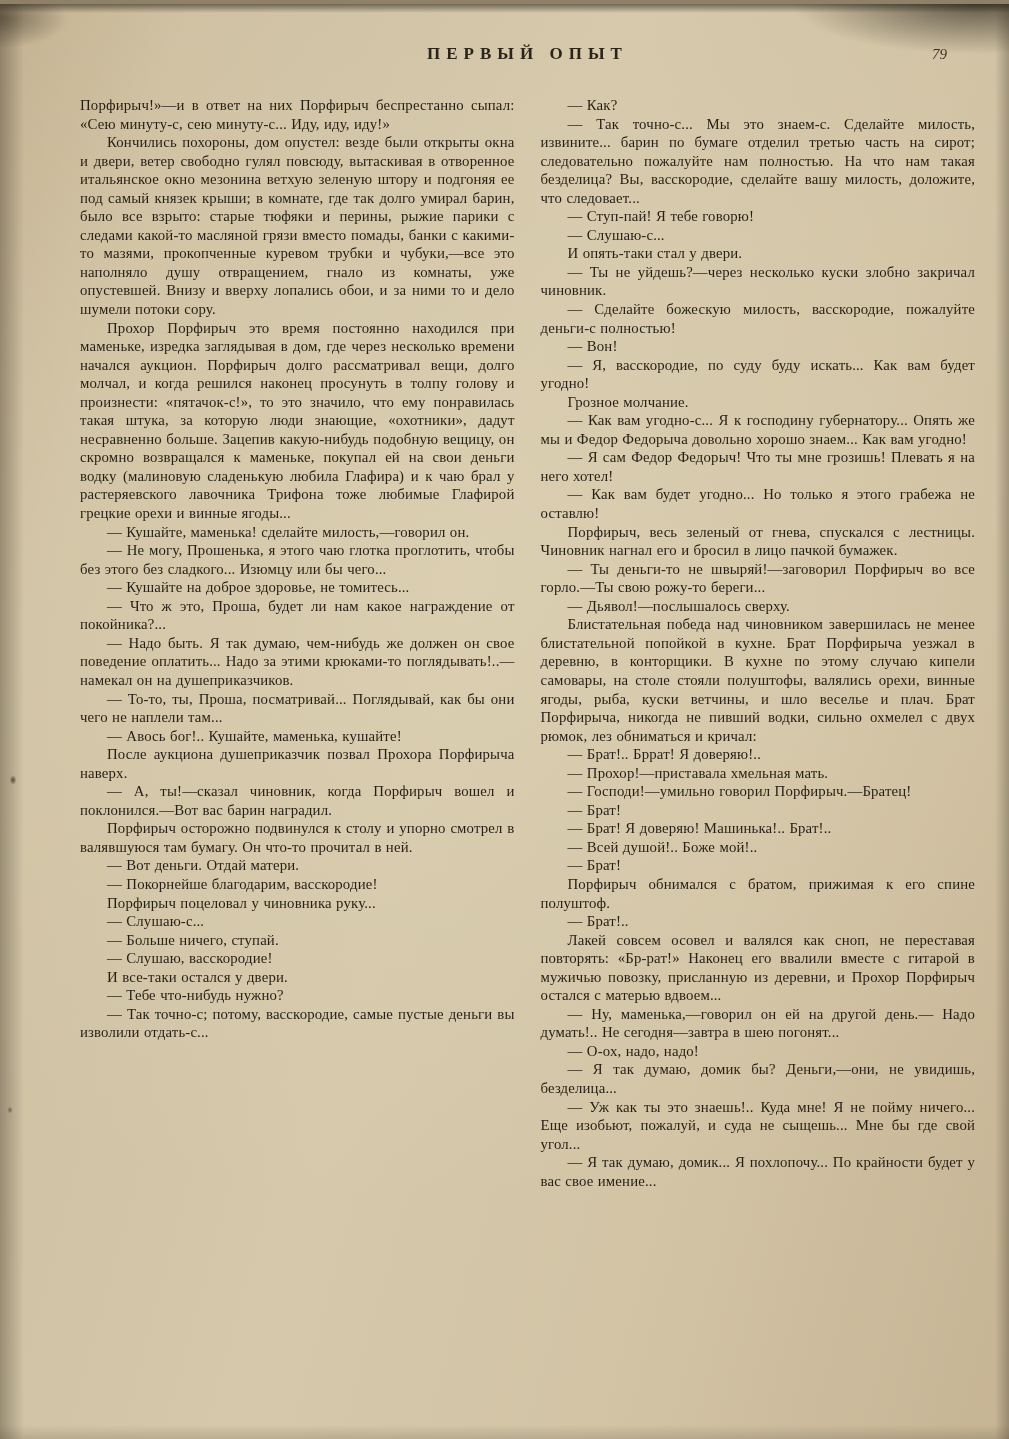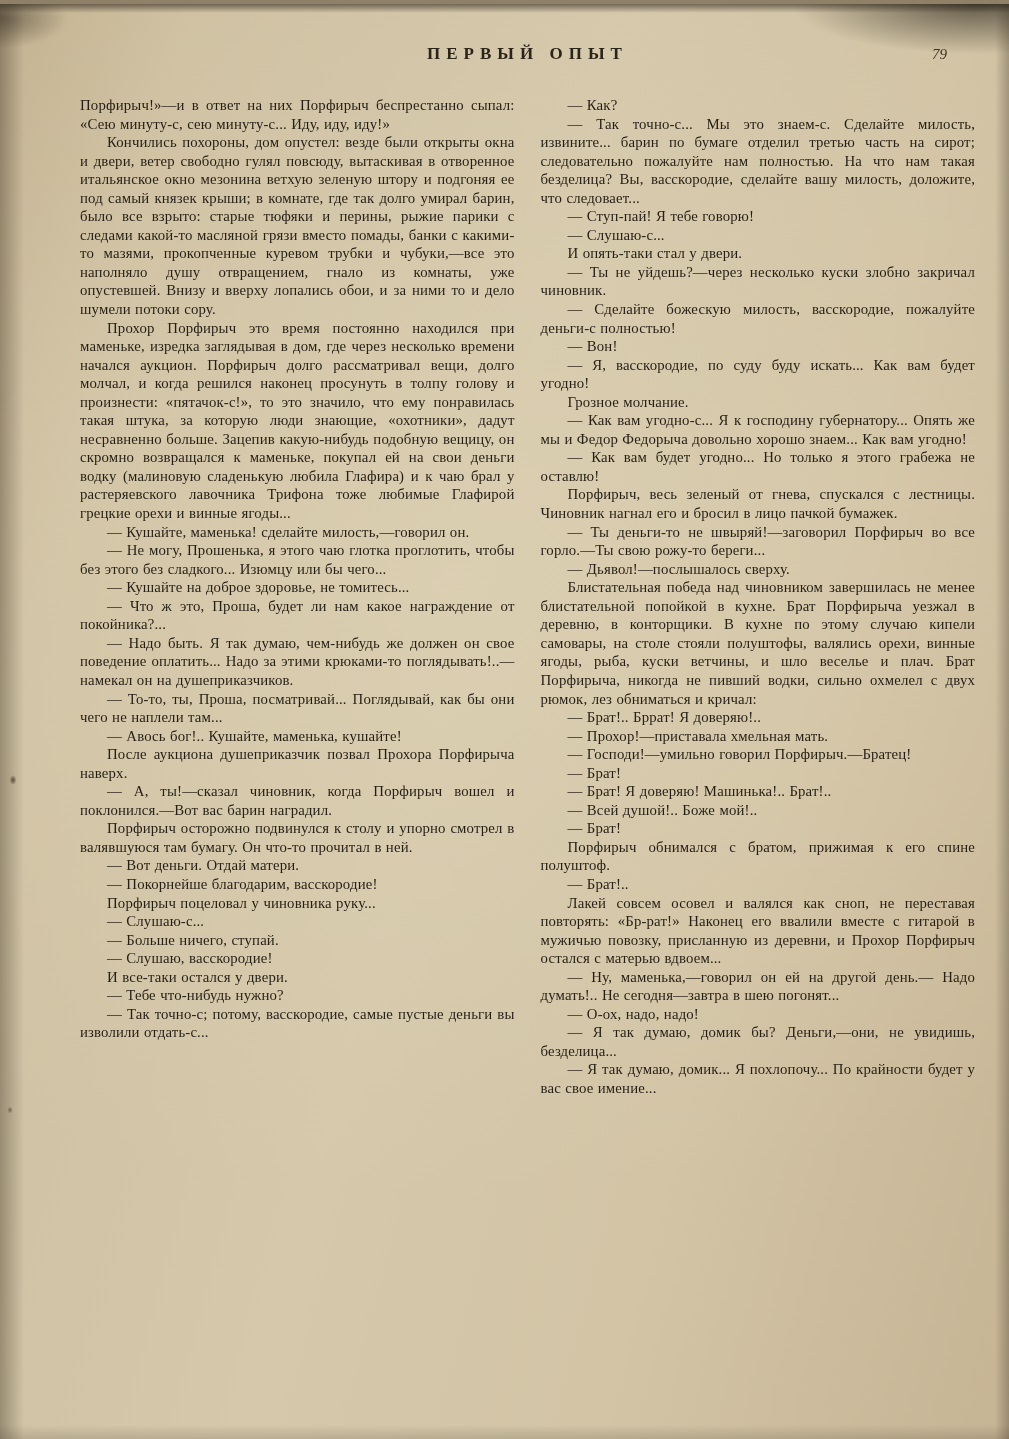--- a/index.html
+++ b/index.html
@@ -123,35 +123,37 @@
           <p class="para">— Так точно-с... Мы это знаем-с. Сделайте милость, извините... барин по бумаге отделил третью часть на сирот; следовательно пожалуйте нам полностью. На что нам такая безделица? Вы, васскородие, сделайте вашу милость, доложите, что следовает...</p>
           <p class="para">— Ступ-пай! Я тебе говорю!</p>
           <p class="para">— Слушаю-с...</p>
           <p class="para">И опять-таки стал у двери.</p>
           <p class="para">— Ты не уйдешь?—через несколько куски злобно закричал чиновник.</p>
           <p class="para">— Сделайте божескую милость, васскородие, пожалуйте деньги-с полностью!</p>
           <p class="para">— Вон!</p>
           <p class="para">— Я, васскородие, по суду буду искать... Как вам будет угодно!</p>
           <p class="para">Грозное молчание.</p>
           <p class="para">— Как вам угодно-с... Я к господину губернатору... Опять же мы и Федор Федорыча довольно хорошо знаем... Как вам угодно!</p>
+          <p class="para">— Я сам Федор Федорыч! Что ты мне грозишь! Плевать я на него хотел!</p>
           <p class="para">— Как вам будет угодно... Но только я этого грабежа не оставлю!</p>
           <p class="para">Порфирыч, весь зеленый от гнева, спускался с лестницы. Чиновник нагнал его и бросил в лицо пачкой бумажек.</p>
           <p class="para">— Ты деньги-то не швыряй!—заговорил Порфирыч во все горло.—Ты свою рожу-то береги...</p>
           <p class="para">— Дьявол!—послышалось сверху.</p>
           <p class="para">Блистательная победа над чиновником завершилась не менее блистательной попойкой в кухне. Брат Порфирыча уезжал в деревню, в конторщики. В кухне по этому случаю кипели самовары, на столе стояли полуштофы, валялись орехи, винные ягоды, рыба, куски ветчины, и шло веселье и плач. Брат Порфирыча, никогда не пивший водки, сильно охмелел с двух рюмок, лез обниматься и кричал:</p>
           <p class="para">— Брат!.. Бррат! Я доверяю!..</p>
           <p class="para">— Прохор!—приставала хмельная мать.</p>
           <p class="para">— Господи!—умильно говорил Порфирыч.—Братец!</p>
           <p class="para">— Брат!</p>
           <p class="para">— Брат! Я доверяю! Машинька!.. Брат!..</p>
           <p class="para">— Всей душой!.. Боже мой!..</p>
           <p class="para">— Брат!</p>
           <p class="para">Порфирыч обнимался с братом, прижимая к его спине полуштоф.</p>
           <p class="para">— Брат!..</p>
           <p class="para">Лакей совсем осовел и валялся как сноп, не переставая повторять: «Бр-рат!» Наконец его ввалили вместе с гитарой в мужичью повозку, присланную из деревни, и Прохор Порфирыч остался с матерью вдвоем...</p>
           <p class="para">— Ну, маменька,—говорил он ей на другой день.— Надо думать!.. Не сегодня—завтра в шею погонят...</p>
           <p class="para">— О-ох, надо, надо!</p>
           <p class="para">— Я так думаю, домик бы? Деньги,—они, не увидишь, безделица...</p>
+          <p class="para">— Уж как ты это знаешь!.. Куда мне! Я не пойму ничего... Еще изобьют, пожалуй, и суда не сыщешь... Мне бы где свой угол...</p>
           <p class="para">— Я так думаю, домик... Я похлопочу... По крайности будет у вас свое имение...</p>
         </div>
     </div>
   </div>
 </div>
 
 </body></html>

